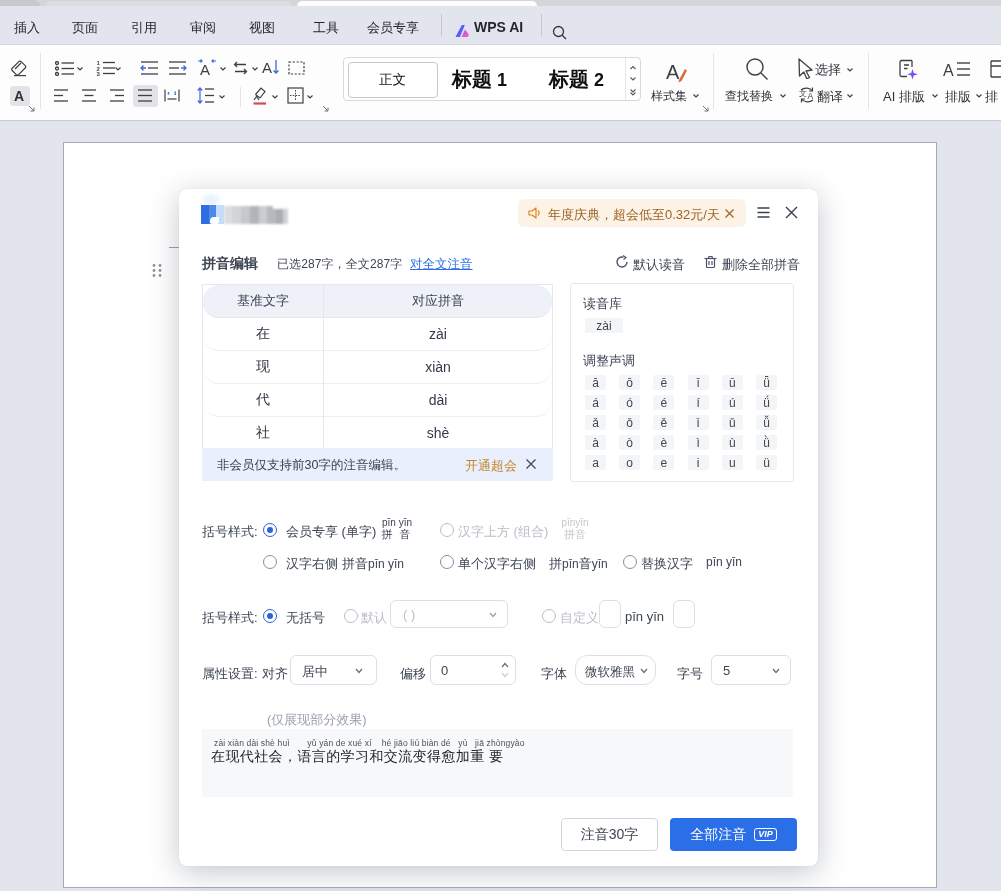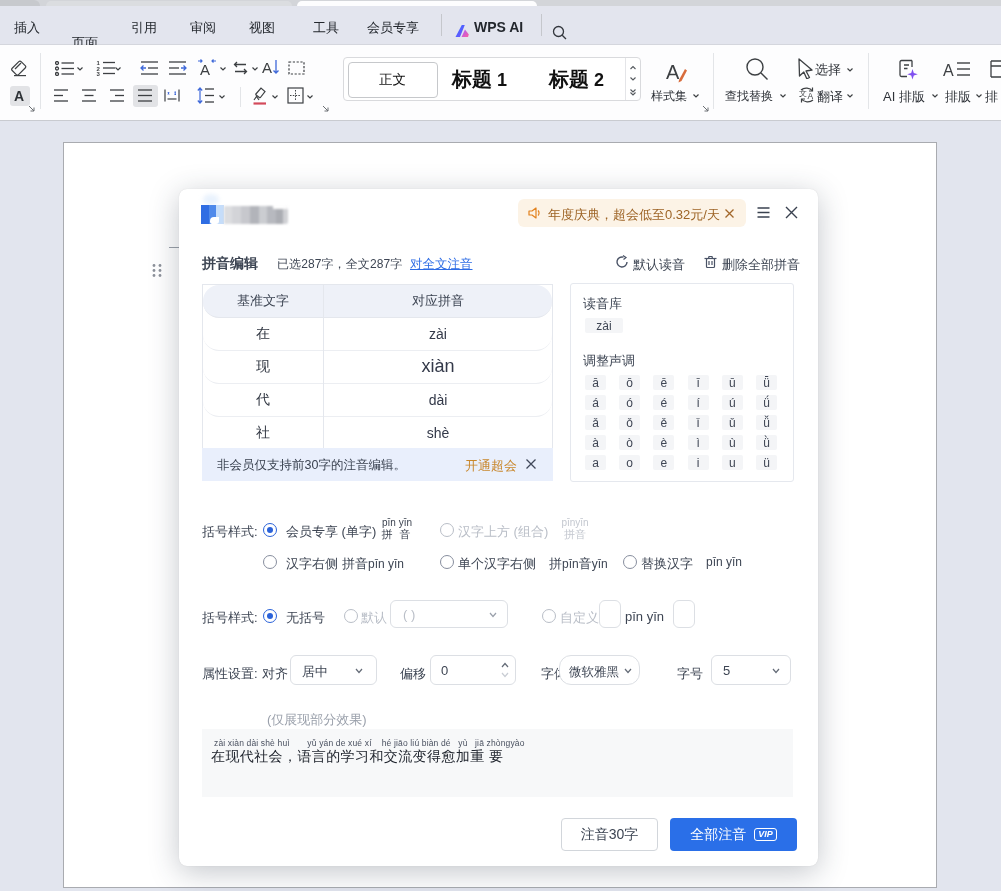--- a/index.html
+++ b/index.html
@@ -65,21 +65,21 @@
 <div id="app">
 
   <div id="tabbar" class="abs">
       <div id="tab1" class="abs"></div>
       <div id="tab2" class="abs"></div>
       <div id="tab3" class="abs"></div>
     </div>
 
   <div id="menubar" class="abs">
     <span class="mi" style="left:14px;">插入</span>
-    <span class="mi" style="left:72px;margin-top:15px;">页面</span>
+    <span class="mi" style="left:72px;">页面</span>
     <span class="mi" style="left:131px;">引用</span>
     <span class="mi" style="left:190px;">审阅</span>
     <span class="mi" style="left:249px;">视图</span>
     <span class="mi" style="left:313px;">工具</span>
     <span class="mi" style="left:367px;">会员专享</span>
     <div class="msep" style="left:441px;"></div>
     <svg class="abs" style="left:455px;top:18px;" width="15" height="14" viewBox="0 0 15 14">
       <defs>
           <linearGradient id="lg1" x1="0" y1="0" x2="1" y2="1">
             <stop offset="0" stop-color="#2f6dff"></stop>
@@ -419,21 +419,21 @@
       <div class="trow" style="top:0;height:32px;background:#eef1f8;border-bottom:1px solid #e4e7ed;">
         <div class="c1 dark" style="font-size:13px;">基准文字</div>
         <div class="c2 dark" style="font-size:13px;">对应拼音</div>
       </div>
       <div class="trow" style="top:32px;">
           <div class="c1" style="font-size:14px;color:#2f3540;">在</div>
           <div class="c2" style="font-size:14px;color:#333949;">zài</div>
         </div>
       <div class="trow" style="top:65px;">
           <div class="c1" style="font-size:14px;color:#2f3540;">现</div>
-          <div class="c2" style="font-size:18px;color:#333949;text-align:center;">xiàn</div>
+          <div class="c2" style="font-size:14px;color:#333949;text-align:center;">xiàn</div>
         </div>
       <div class="trow" style="top:98px;">
           <div class="c1" style="font-size:14px;color:#2f3540;">代</div>
           <div class="c2" style="font-size:14px;color:#333949;">dài</div>
         </div>
       <div class="trow" style="top:131px;border-bottom:none;">
           <div class="c1" style="font-size:14px;color:#2f3540;">社</div>
           <div class="c2" style="font-size:14px;color:#333949;">shè</div>
         </div>
     </div>
@@ -534,21 +534,21 @@
     <div class="fbox" style="left:251px;top:466px;width:86px;height:30px;">
       <span class="abs dark" style="left:10px;top:7px;font-size:13px;">0</span>
       <svg class="chev" style="left:70px;top:5px;" viewBox="0 0 8 8">
           <path d="M1 6 L4 2.5 L7 6" fill="none" stroke="#646b77" stroke-width="1.2"></path>
         </svg>
       <svg class="chev" style="left:70px;top:15px;" viewBox="0 0 8 8">
           <path d="M1 2 L4 5.5 L7 2" fill="none" stroke="#c9cdd4" stroke-width="1.2"></path>
         </svg>
     </div>
     <span class="lab dark" style="left:362px;top:476px;">字体</span>
-    <div class="fbox" style="left:380px;top:466px;width:81px;height:30px;border-radius:12px;">
+    <div class="fbox" style="left:396px;top:466px;width:81px;height:30px;border-radius:12px;">
       <span class="abs dark" style="left:9px;top:8px;font-size:12.5px;">微软雅黑</span>
       <svg class="chev" style="left:64px;top:11px;" viewBox="0 0 8 8">
           <path d="M1 2 L4 5.5 L7 2" fill="none" stroke="#646b77" stroke-width="1.2"></path>
         </svg>
     </div>
     <span class="lab dark" style="left:498px;top:476px;">字号</span>
     <div class="fbox" style="left:532px;top:466px;width:80px;height:30px;">
       <span class="abs dark" style="left:11px;top:7px;font-size:13px;">5</span>
       <svg class="chev" style="left:60px;top:11px;" viewBox="0 0 8 8">
           <path d="M1 2 L4 5.5 L7 2" fill="none" stroke="#646b77" stroke-width="1.2"></path>

